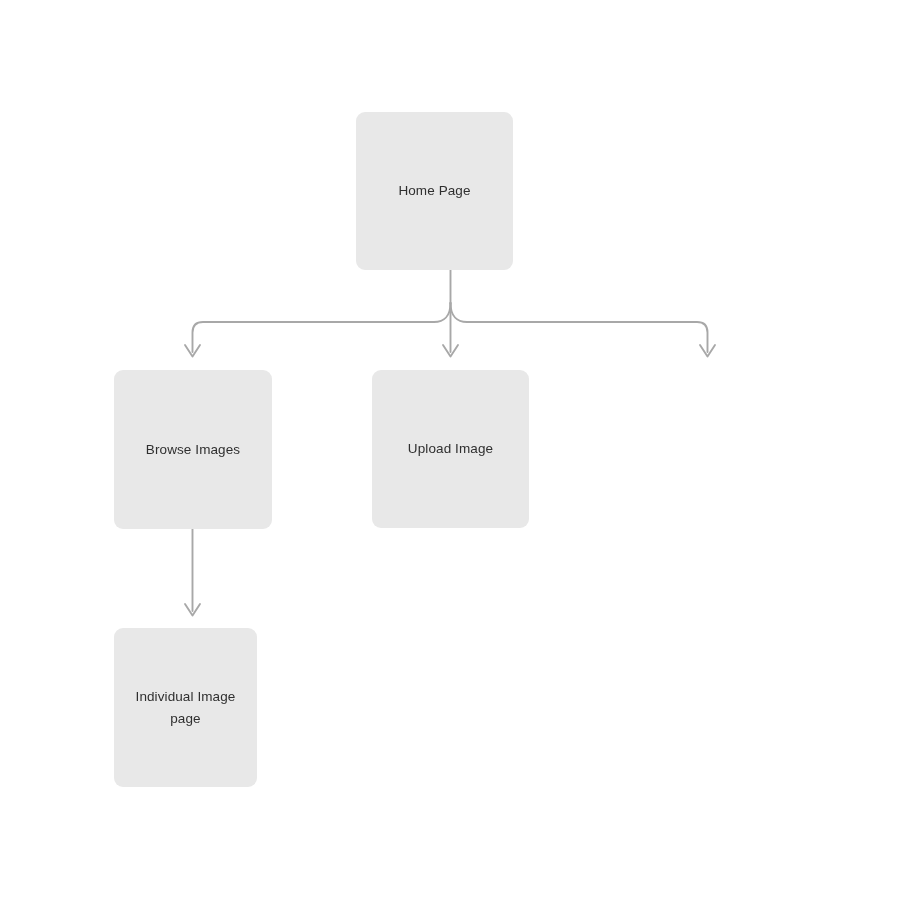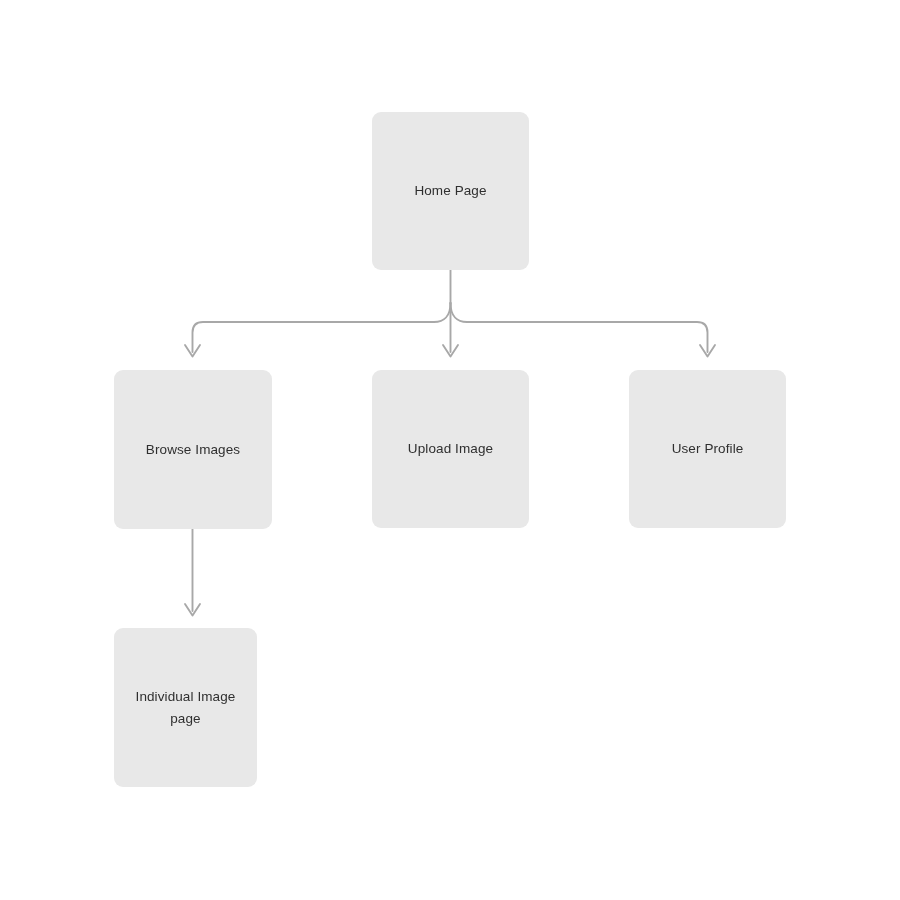--- a/index.html
+++ b/index.html
@@ -71,34 +71,31 @@
       <path d="M443,345 L450.5,356.5 L458,345"></path>
 
       <path d="M467,322 L697,322 C704,322 707.5,325.5 707.5,332.5 L707.5,352"></path>
       <path d="M700,345 L707.5,356.5 L715,345"></path>
 
       <path d="M192.5,529 L192.5,611"></path>
       <path d="M185,604 L192.5,615.5 L200,604"></path>
     </g>
   </svg>
 
-  <div class="node" style="left:372px; top:112px; width:157px; height:158px;">
+  <div class="node" style="left:356px; top:112px; width:157px; height:158px;">
     <span class="node-label">Home Page</span>
   </div>
 
   <div class="node" style="left:372px; top:370px; width:157px; height:158px;">
     <span class="node-label">Upload Image</span>
   </div>
 
   <div class="node" style="left:114px; top:370px; width:158px; height:159px;">
     <span class="node-label">Browse Images</span>
   </div>
 
-  <div class="node" style="left:629px; top:370px; width:157px; height:158px;">
-    <span class="node-label">User Profile</span>
-  </div>
 
   <div class="node" style="left:114px; top:628px; width:143px; height:159px;">
     <span class="node-label">Individual Image
 page</span>
   </div>
 
 </div>
 
 </body></html>

